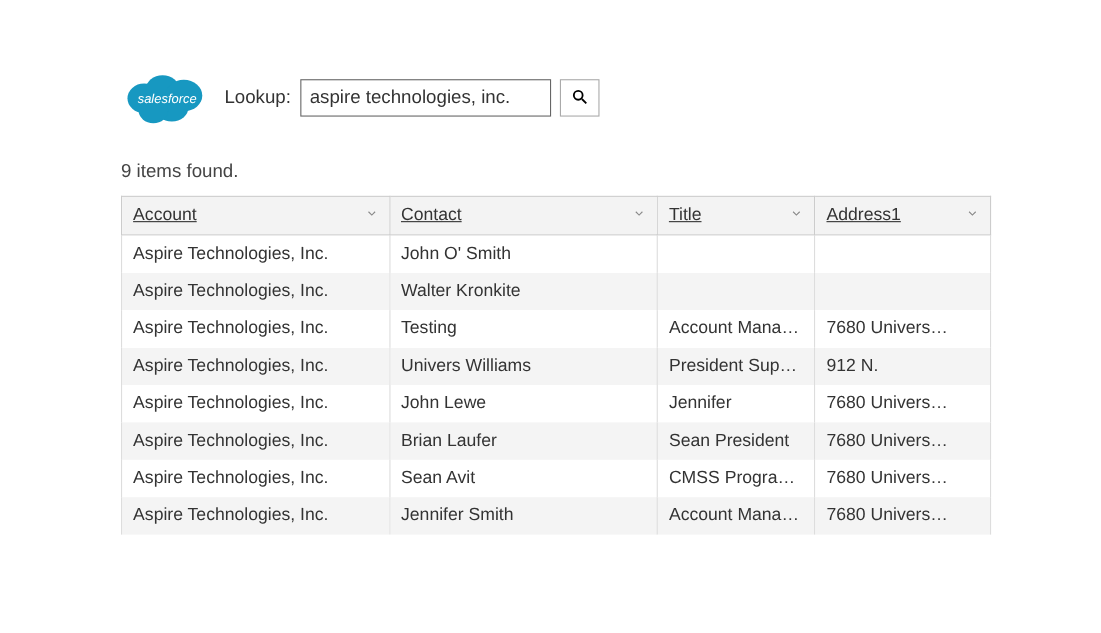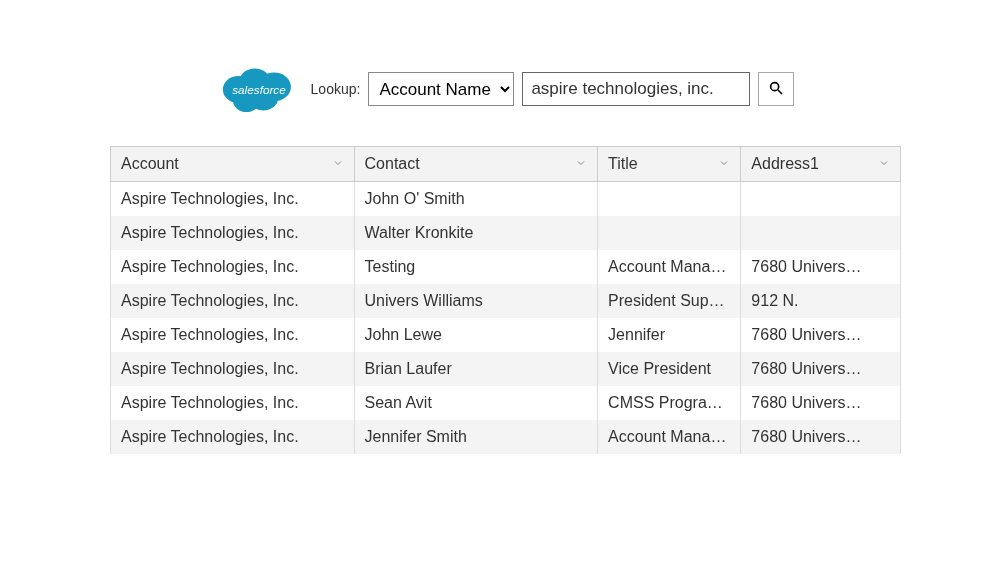--- a/index.html
+++ b/index.html
@@ -12,29 +12,28 @@
       width: 1001px;
     }
     .container {
       padding: 60px 100px 20px 110px;
     }
     .header-row {
       display: flex;
       align-items: center;
       gap: 8px;
       margin-bottom: 28px;
-      justify-content: center;
     }
     .sf-logo {
       width: 84px;
       height: 58px;
       flex-shrink: 0;
     }
     .lookup-label {
-      font-size: 14px;
+      font-size: 17px;
       color: #333;
       margin-left: 2px;
     }
     .lookup-select {
       font-size: 17px;
       padding: 4px 6px;
       border: 1px solid #888;
       height: 34px;
       background: #fff;
     }
@@ -70,20 +69,21 @@
     th {
       text-align: left;
       font-weight: normal;
       font-size: 16px;
       color: #333;
       background: #f3f3f3;
       border: 1px solid #ccc;
       padding: 8px 10px;
       position: relative;
       white-space: nowrap;
+      text-decoration: underline;
     }
     th .chev {
       position: absolute;
       right: 10px;
       top: 50%;
       transform: translateY(-50%);
       color: #888;
     }
     th .chev svg { width: 12px; height: 12px; }
     td {
@@ -113,34 +113,32 @@
           <ellipse cx="25" cy="35" rx="18" ry="16"></ellipse>
           <ellipse cx="45" cy="25" rx="18" ry="15"></ellipse>
           <ellipse cx="68" cy="32" rx="20" ry="17"></ellipse>
           <ellipse cx="55" cy="45" rx="18" ry="15"></ellipse>
           <ellipse cx="35" cy="48" rx="16" ry="14"></ellipse>
         </g>
         <text x="50" y="40" font-family="Arial" font-size="14" fill="#fff" text-anchor="middle" font-style="italic">salesforce</text>
       </svg>
     </div>
     <span class="lookup-label">Lookup:</span>
-    <select class="lookup-select">
-      <option>Account Name</option>
-    </select>
     <input class="lookup-input" type="text" value="aspire technologies, inc." style="">
     <button class="search-btn">
       <span>
         <svg viewBox="0 0 24 24" fill="none" stroke="#000" stroke-width="2.5">
           <circle cx="10" cy="10" r="6"></circle>
           <line x1="15" y1="15" x2="21" y2="21"></line>
         </svg>
       </span>
     </button>
   </div>
 
+  <div class="count-label">9 items found.</div>
 
   <table>
     <colgroup>
       <col class="col-account">
         <col class="col-contact">
         <col class="col-title">
         <col class="col-address">
     </colgroup>
     <thead>
       <tr>
@@ -205,21 +203,21 @@
         </tr>
         <tr>
           <td>Aspire Technologies, Inc.</td>
           <td>John Lewe</td>
           <td>Jennifer</td>
           <td>7680 Univers…</td>
         </tr>
         <tr>
           <td>Aspire Technologies, Inc.</td>
           <td>Brian Laufer</td>
-          <td>Vice President</td>
+          <td>Sean President</td>
           <td>7680 Univers…</td>
         </tr>
         <tr>
           <td>Aspire Technologies, Inc.</td>
           <td>Sean Avit</td>
           <td>CMSS Progra…</td>
           <td>7680 Univers…</td>
         </tr>
         <tr>
           <td>Aspire Technologies, Inc.</td>

